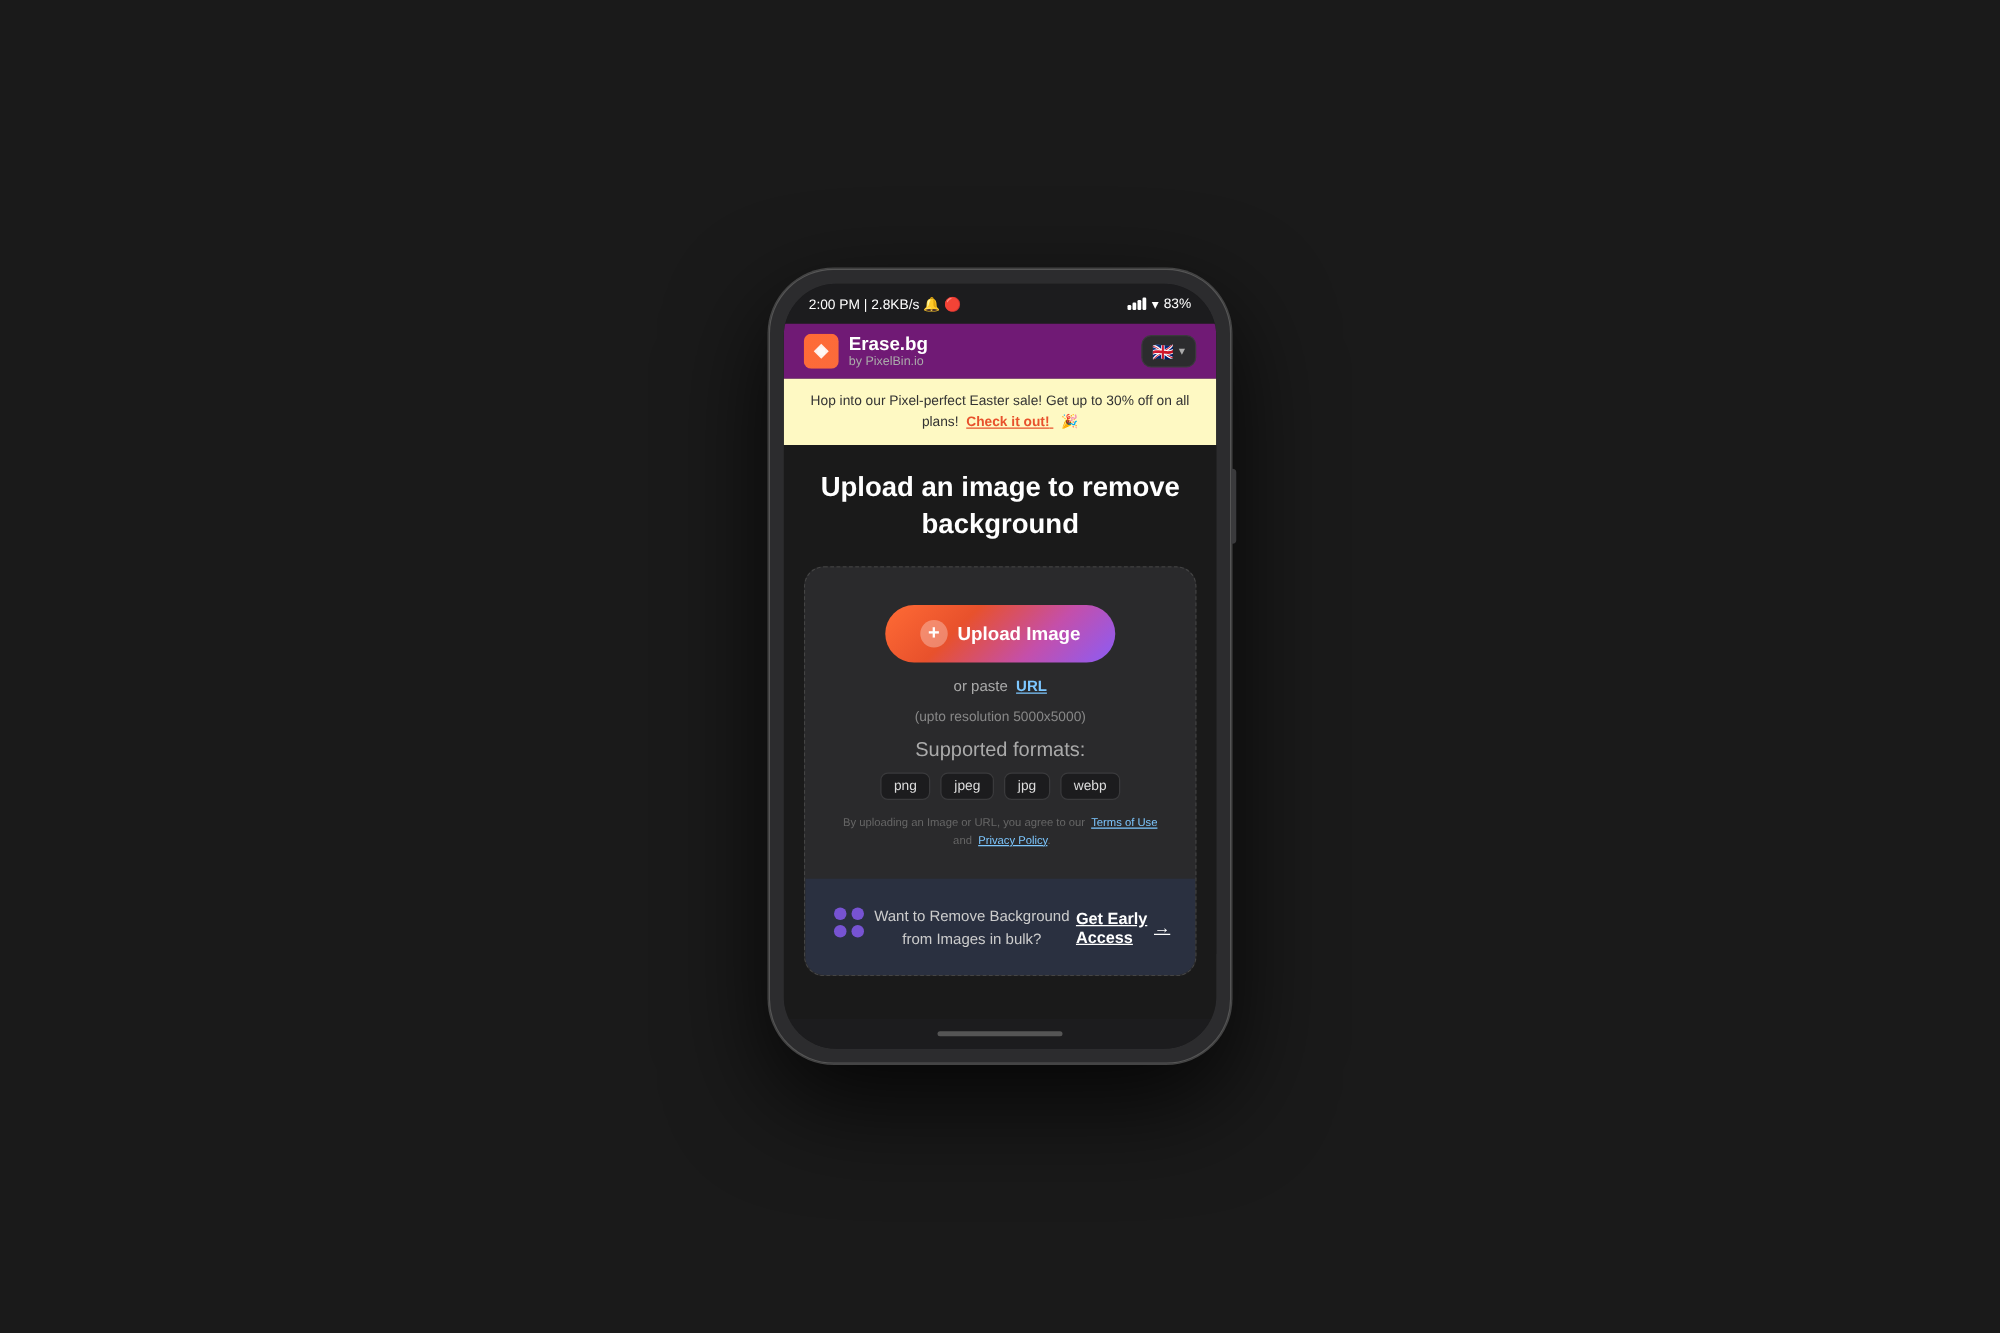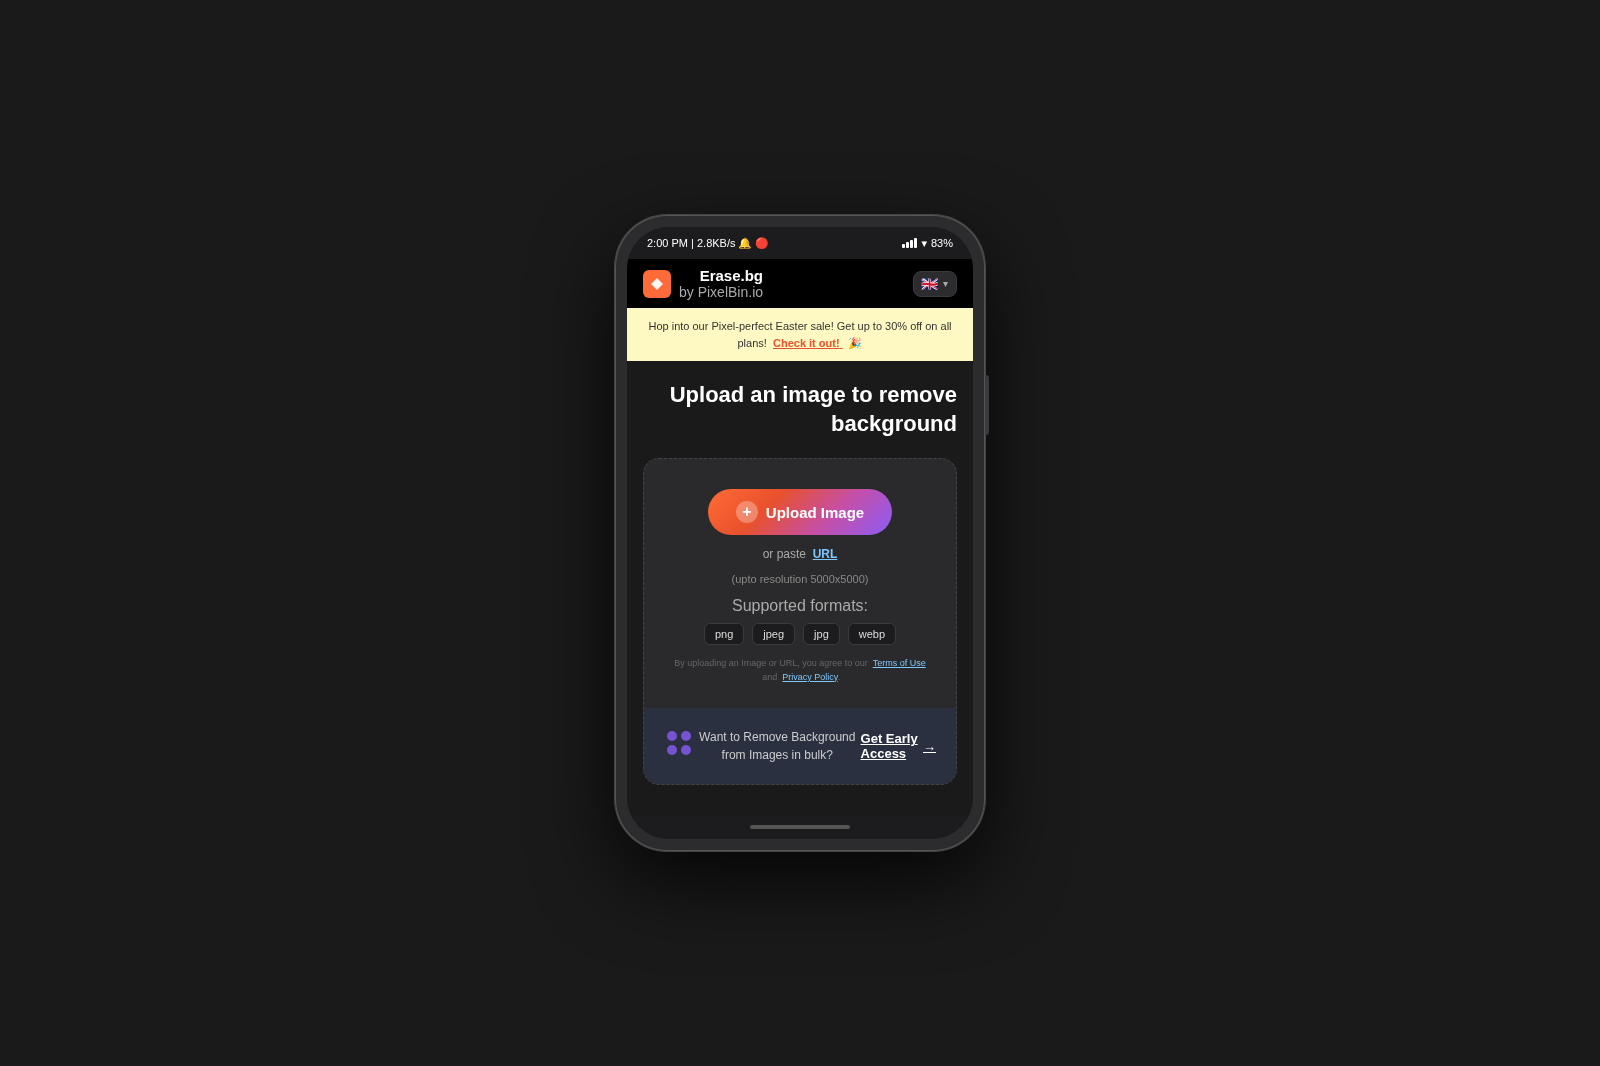--- a/index.html
+++ b/index.html
@@ -89,48 +89,47 @@
       color: #fff;
     }
 
     .battery-text {
       font-size: 11px;
       color: #fff;
     }
 
     
     .app-header {
-      background: #000000;
+      background: #701a75;
       padding: 8px 16px;
       display: flex;
       align-items: center;
       justify-content: space-between;
       flex-shrink: 0;
-      text-align: right;
     }
 
     .logo-area {
       display: flex;
       align-items: center;
       gap: 8px;
     }
 
     .logo-text-area {
       display: flex;
       flex-direction: column;
     }
 
     .logo-name {
       font-size: 15px;
       font-weight: 700;
       color: #fff;
     }
 
     .logo-sub {
-      font-size: 14px;
+      font-size: 10px;
       color: #aaa;
     }
 
     .lang-selector {
       display: flex;
       align-items: center;
       gap: 4px;
       background: #2c2c2e;
       border-radius: 8px;
       padding: 4px 8px;
@@ -168,21 +167,21 @@
 
     
     .main-content {
       flex: 1;
       background: #1a1a1a;
       overflow-y: auto;
       padding: 20px 16px;
     }
 
     .page-title {
-      text-align: right;
+      text-align: center;
       font-size: 22px;
       font-weight: 700;
       color: #fff;
       line-height: 1.3;
       margin-bottom: 20px;
     }
 
     
     .upload-container {
       background: #2a2a2c;

